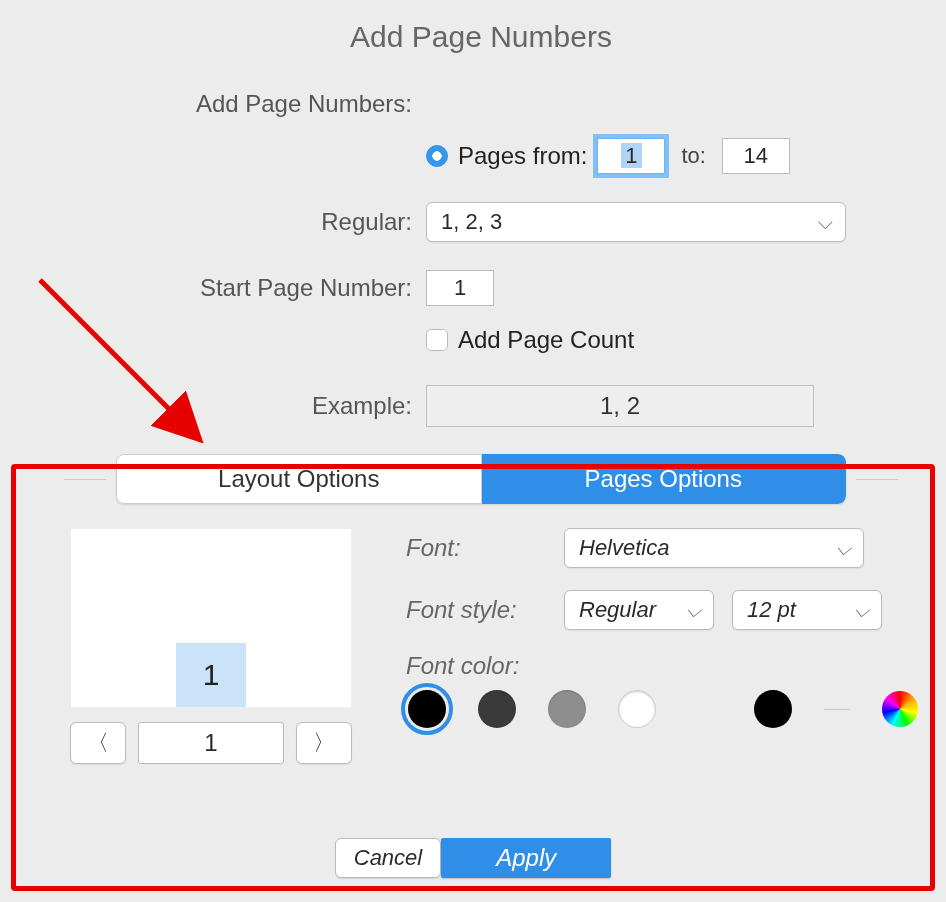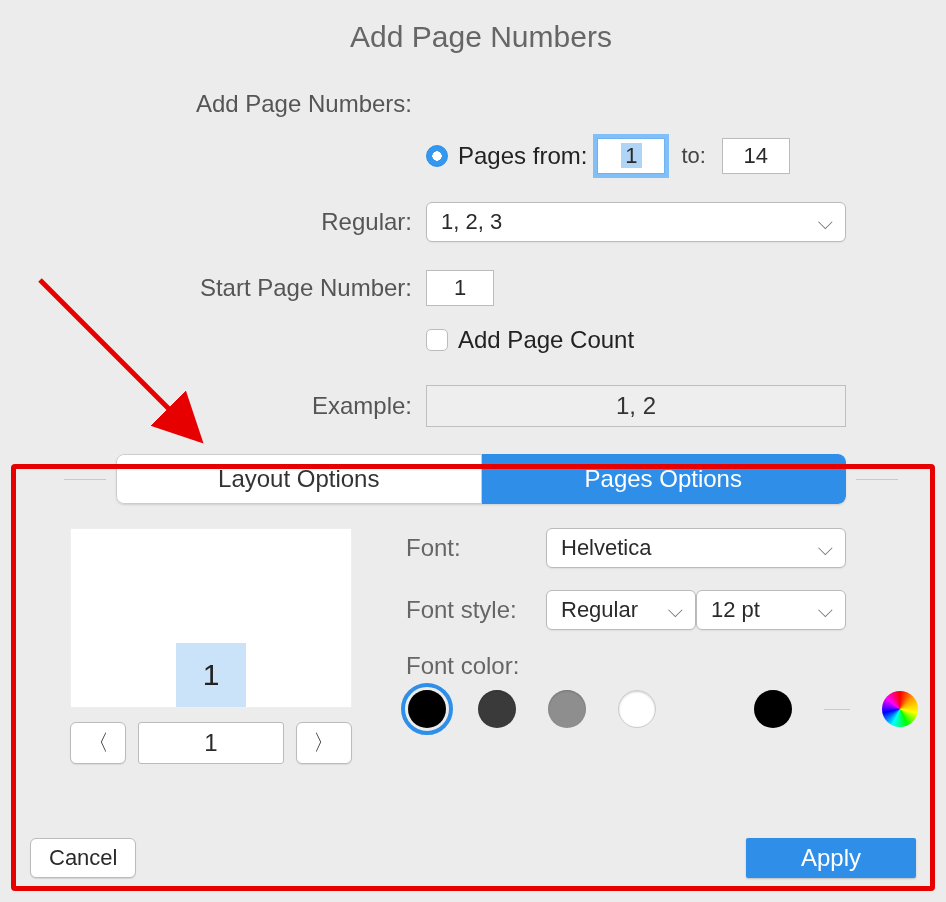--- a/index.html
+++ b/index.html
@@ -108,21 +108,21 @@
     width: 22px;
     height: 22px;
     border-radius: 5px;
     border: 1px solid #bbb;
     background: #fff;
     display: inline-block;
   }
   .example-box {
     border: 1px solid #bfbfbf;
     background: #eee;
-    width: 420px;
+    width: 388px;
     padding: 6px 0;
     text-align: center;
     font-size: 24px;
     color: #333;
   }
   
   .highlight-box {
     position: absolute;
     left: 11px;
     right: 11px;
@@ -233,20 +233,22 @@
     display: flex;
     align-items: center;
     justify-content: center;
     font-size: 24px;
   }
   .settings-col { flex: 1; }
   .setting-row {
     display: flex;
     align-items: center;
     margin-bottom: 22px;
+    gap: 18px;
+    font-style: italic;
   }
   .setting-label {
     width: 140px;
     color: #666;
     font-size: 24px;
   }
   .swatch-row {
     display: flex;
     align-items: center;
     gap: 32px;
@@ -284,21 +286,22 @@
     width: 26px;
     height: 1px;
     background: #c9c9c9;
   }
   .footer {
     position: absolute;
     left: 30px;
     right: 30px;
     bottom: 24px;
     display: flex;
-    justify-content: space-between;
+    justify-content: center;
+    font-style: italic;
   }
   .btn-cancel {
     padding: 6px 18px;
     border: 1px solid #bbb;
     border-radius: 6px;
     background: #fff;
     font-size: 22px;
     box-shadow: 0 1px 1px rgba(0,0,0,0.1);
   }
   .btn-apply {

